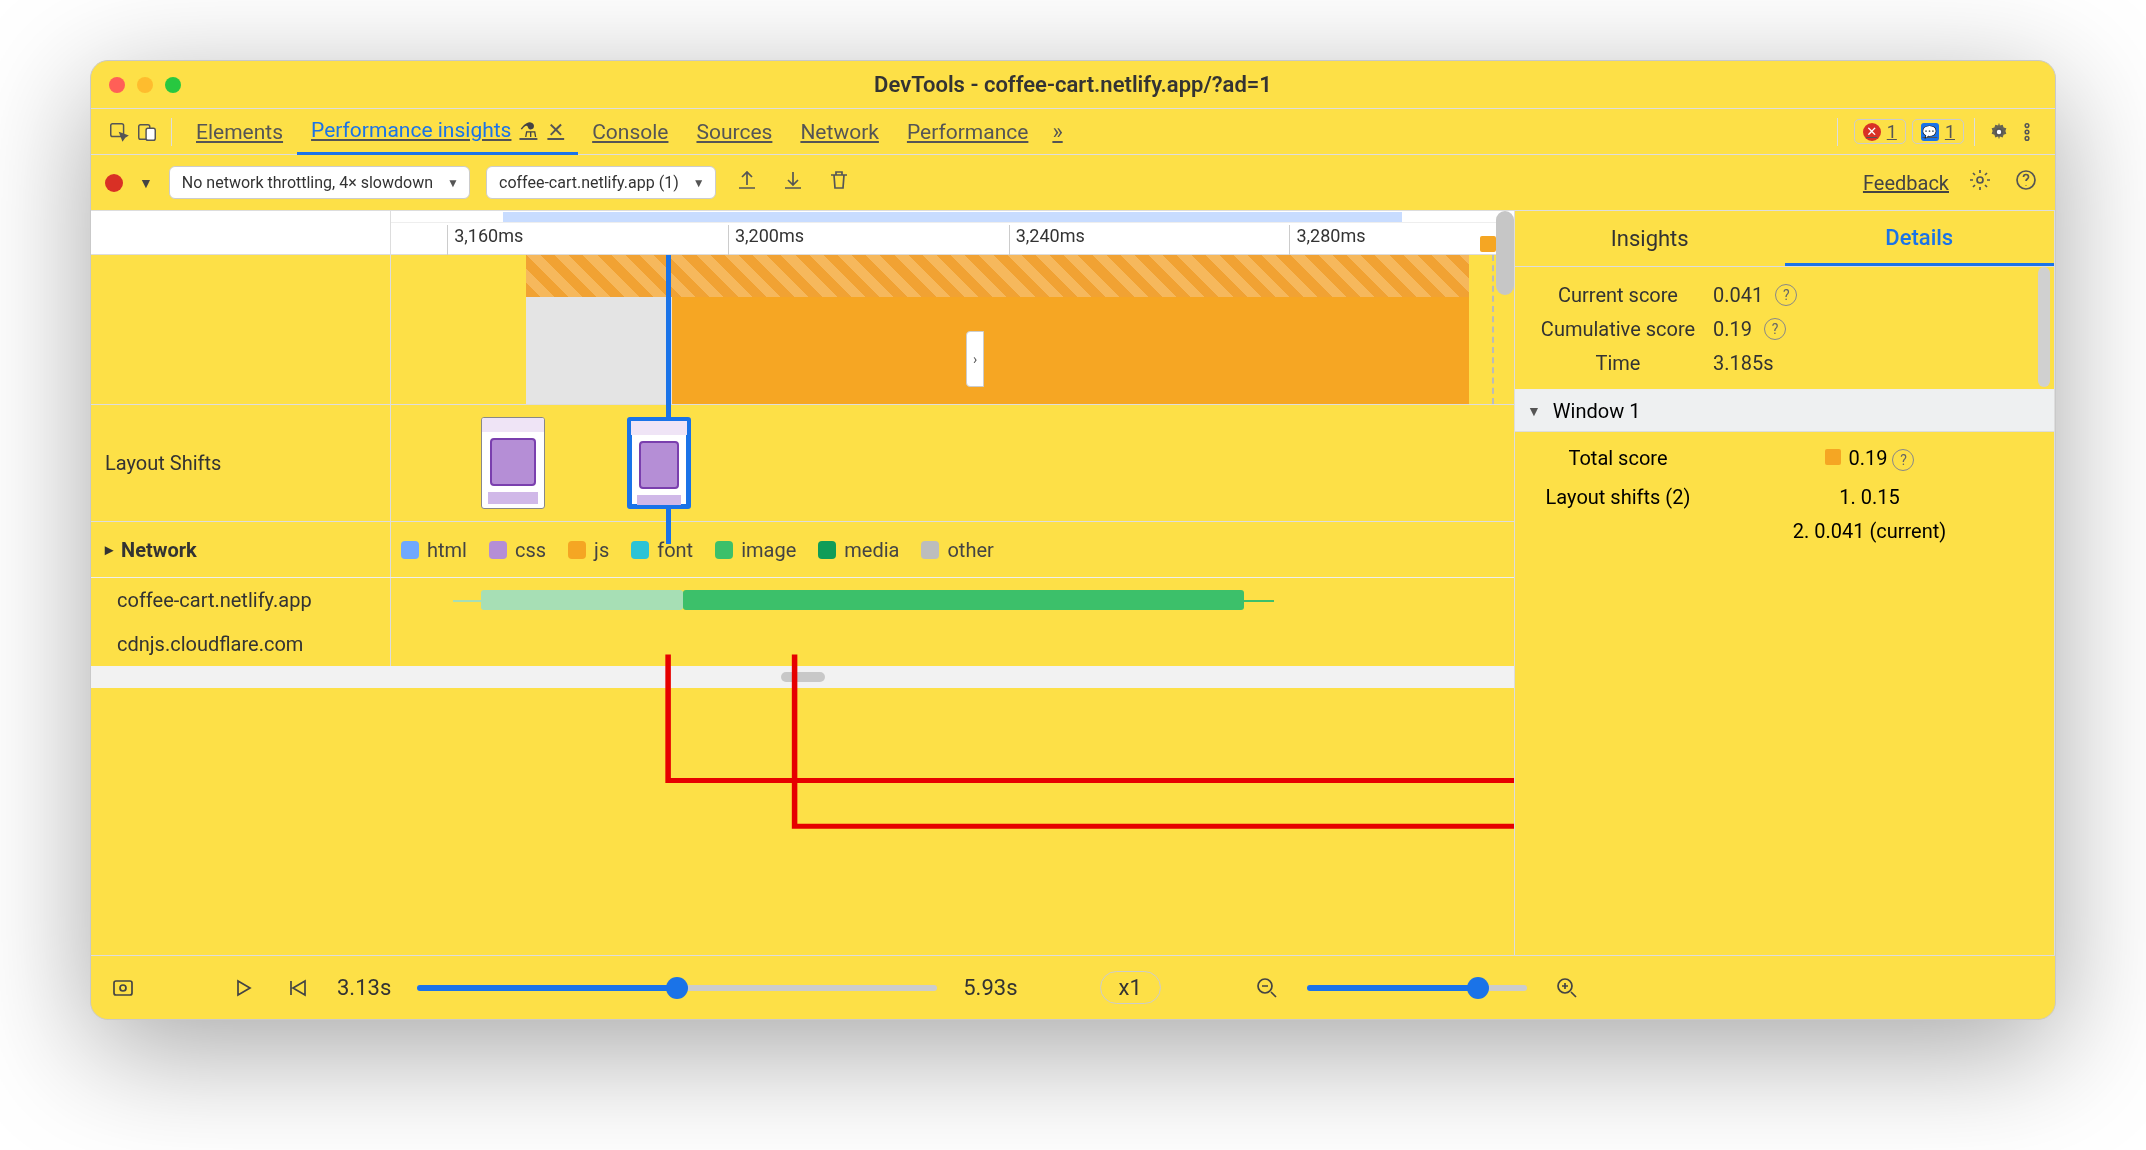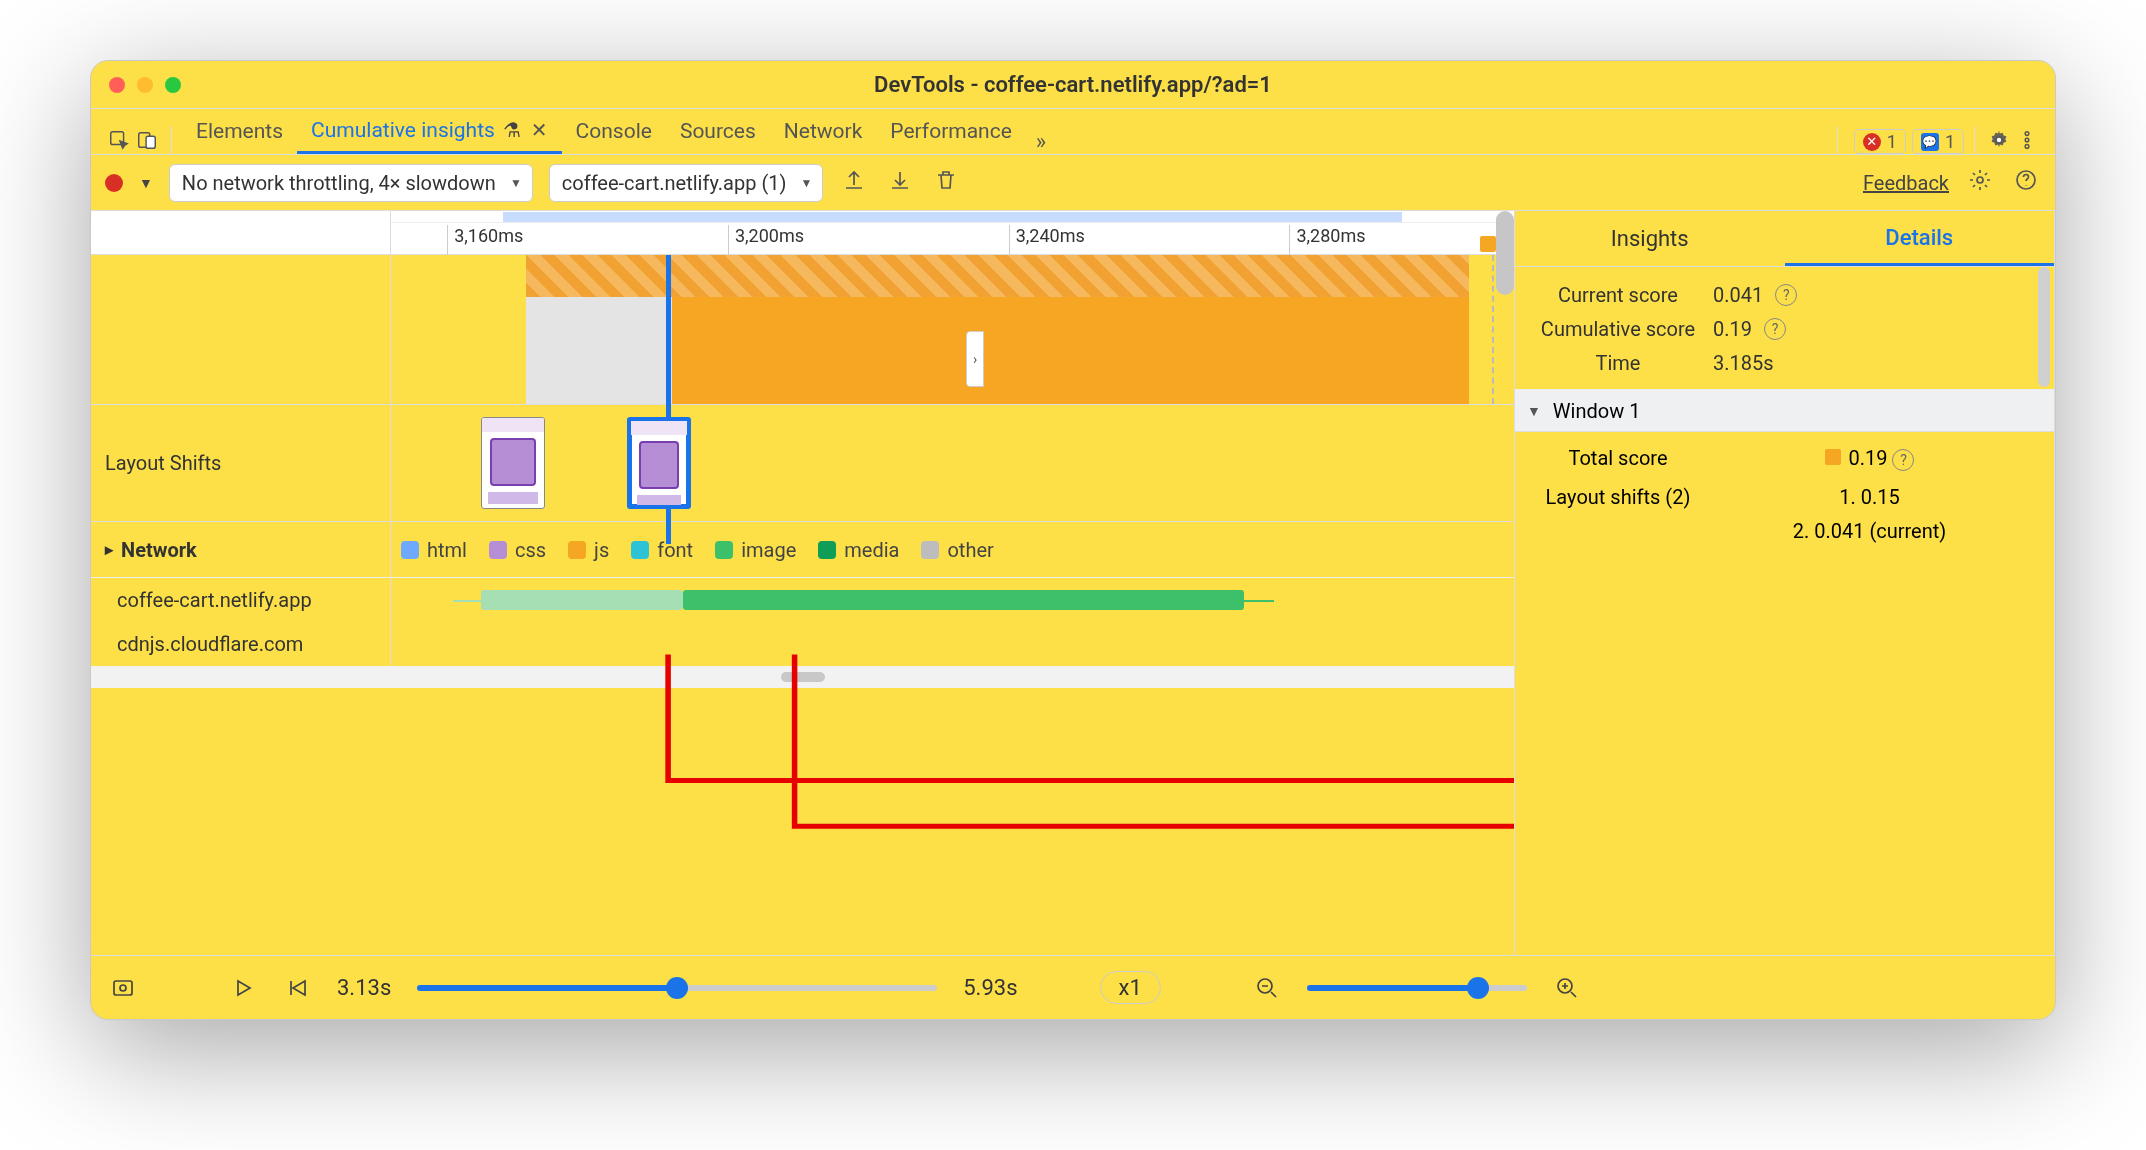--- a/index.html
+++ b/index.html
@@ -10,40 +10,40 @@
   .shadow-wrap { position:absolute; inset:60px 90px 130px 90px; filter: drop-shadow(0 30px 60px rgba(0,0,0,0.35)); }
   .window { position:absolute; inset:0; background:#fde047; border-radius:18px; border:1px solid #c9c9c9; overflow:hidden; display:flex; flex-direction:column; }
 
   .titlebar { display:flex; align-items:center; height:48px; border-bottom:1px solid #ddd; position:relative; }
   .traffic-lights { display:flex; gap:12px; padding-left:18px; }
   .tl { width:16px; height:16px; border-radius:50%; }
   .tl.red{background:#ff5f57;} .tl.yellow{background:#febc2e;} .tl.green{background:#28c840;}
   .title { position:absolute; left:0; right:0; text-align:center; font-size:22px; font-weight:600; color:#333; }
 
   
-  .tabs { display:flex; align-items:flex-end; height:46px; border-bottom:1px solid #ddd; padding:0 14px; gap:0; font-size:21px; color:#555; }
+  .tabs { display:flex; align-items:center; height:46px; border-bottom:1px solid #ddd; padding:0 14px; gap:0; font-size:21px; color:#555;text-decoration:underline; }
   .tab-ico { width:28px; height:28px; display:flex; align-items:center; justify-content:center; color:#555; }
   .tab-ico svg { width:22px; height:22px; stroke:#555; fill:none; stroke-width:1.6; }
   .tabs .sep { width:1px; background:#ddd; height:28px; margin:0 10px; }
   .tab { padding:0 14px; height:46px; display:flex; align-items:center; gap:6px; cursor:pointer; white-space:nowrap; }
   .tab.active { color:#1a73e8; border-bottom:3px solid #1a73e8; }
   .tab .beaker { font-size:20px; margin-left:2px; color:#444;}
   .tab .close { font-size:20px; color:#555; margin-left:4px;}
   .tabs .more { margin-left:2px; color:#555; font-size:22px; padding:0 8px;}
   .tabs .spacer { flex:1; }
   .badge { display:flex; align-items:center; gap:6px; border:1px solid #ccc; border-radius:5px; padding:1px 8px; font-size:18px; margin-left:6px; }
   .badge .dot-err{ width:18px;height:18px;border-radius:50%;background:#d93025;color:#fff;display:flex;align-items:center;justify-content:center;font-size:13px;}
   .badge .msg-ico{ width:18px;height:18px; background:#1a73e8; border-radius:3px; display:flex;align-items:center;justify-content:center;color:#fff;font-size:12px;}
   .gear-svg, .kebab-svg { width:24px; height:24px; stroke:#555; fill:#555; }
 
   
   .toolbar { display:flex; align-items:center; height:56px; border-bottom:1px solid #ddd; padding:0 14px; gap:16px; font-size:20px; color:#444;}
   .rec-dot { width:18px;height:18px;border-radius:50%;background:#d93025; }
   .chev { font-size:14px; color:#444; }
-  .select { border:1px solid #ccc; border-radius:6px; padding:6px 36px 6px 12px; position:relative; font-size:20px; color:#333; background:#fff;}
+  .select { border:1px solid #ccc; border-radius:6px; padding:6px 36px 6px 12px; position:relative; font-size:16px; color:#333; background:#fff;}
   .select::after { content:"▼"; position:absolute; right:10px; top:50%; transform:translateY(-50%); font-size:12px; color:#555;}
   .tool-ico { color:#555; font-size:22px; width:30px; text-align:center; }
   .tool-svg { width:24px; height:24px; stroke:#555; fill:none; stroke-width:1.7; }
   .feedback { text-decoration:underline; color:#444; }
 
   
   .main { flex:1; display:flex; position:relative; overflow:hidden; }
   .timeline { flex:1; position:relative; border-right:1px solid #ddd; display:flex; flex-direction:column; overflow:hidden; }
   .sidebar { width:540px; display:flex; flex-direction:column; border-right:1px solid #ddd; }
 
@@ -155,21 +155,21 @@
         <svg viewBox="0 0 24 24">
               <rect x="3" y="4" width="12" height="16" rx="2"></rect>
               <rect x="11" y="8" width="10" height="13" rx="2" fill="#fff"></rect>
             </svg>
       </div>
       <div class="sep"></div>
       <div class="tab">
             <span>Elements</span>
           </div>
       <div class="tab active">
-        <span>Cumulative insights</span>
+        <span>Performance insights</span>
         <span class="beaker">⚗</span>
         <span class="close">✕</span>
       </div>
       <div class="tab">
             <span>Console</span>
           </div>
       <div class="tab">
             <span>Sources</span>
           </div>
       <div class="tab">

